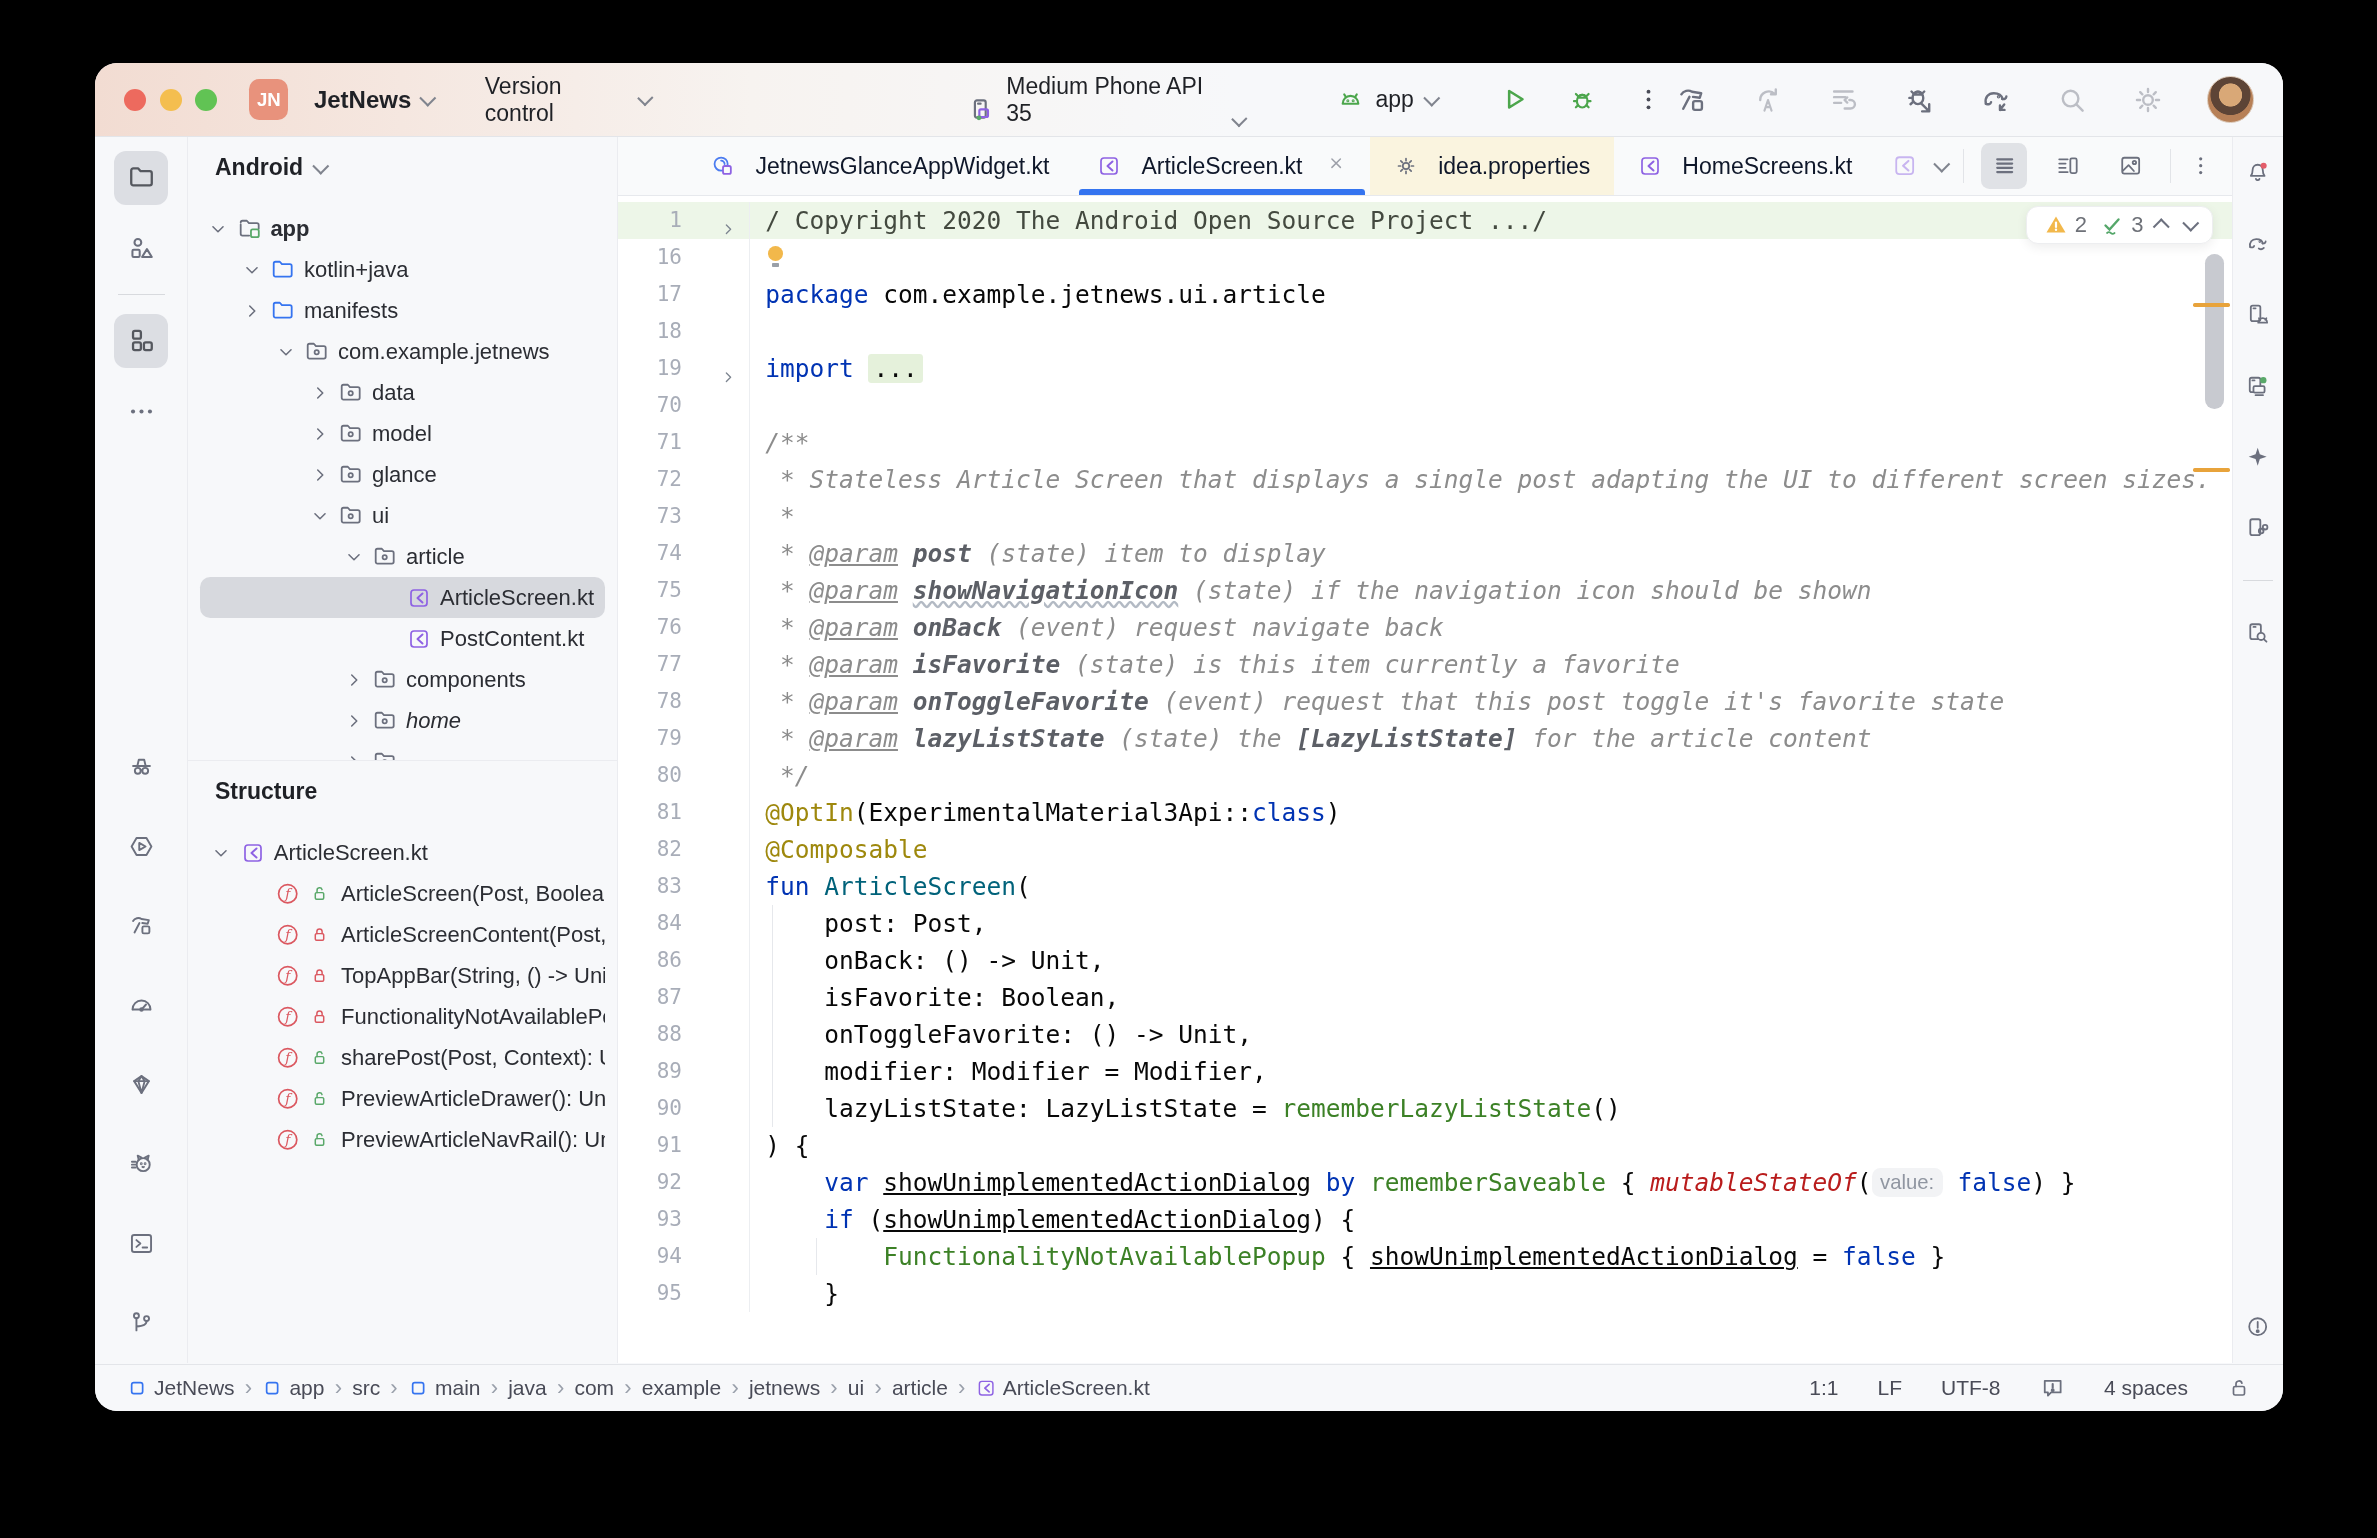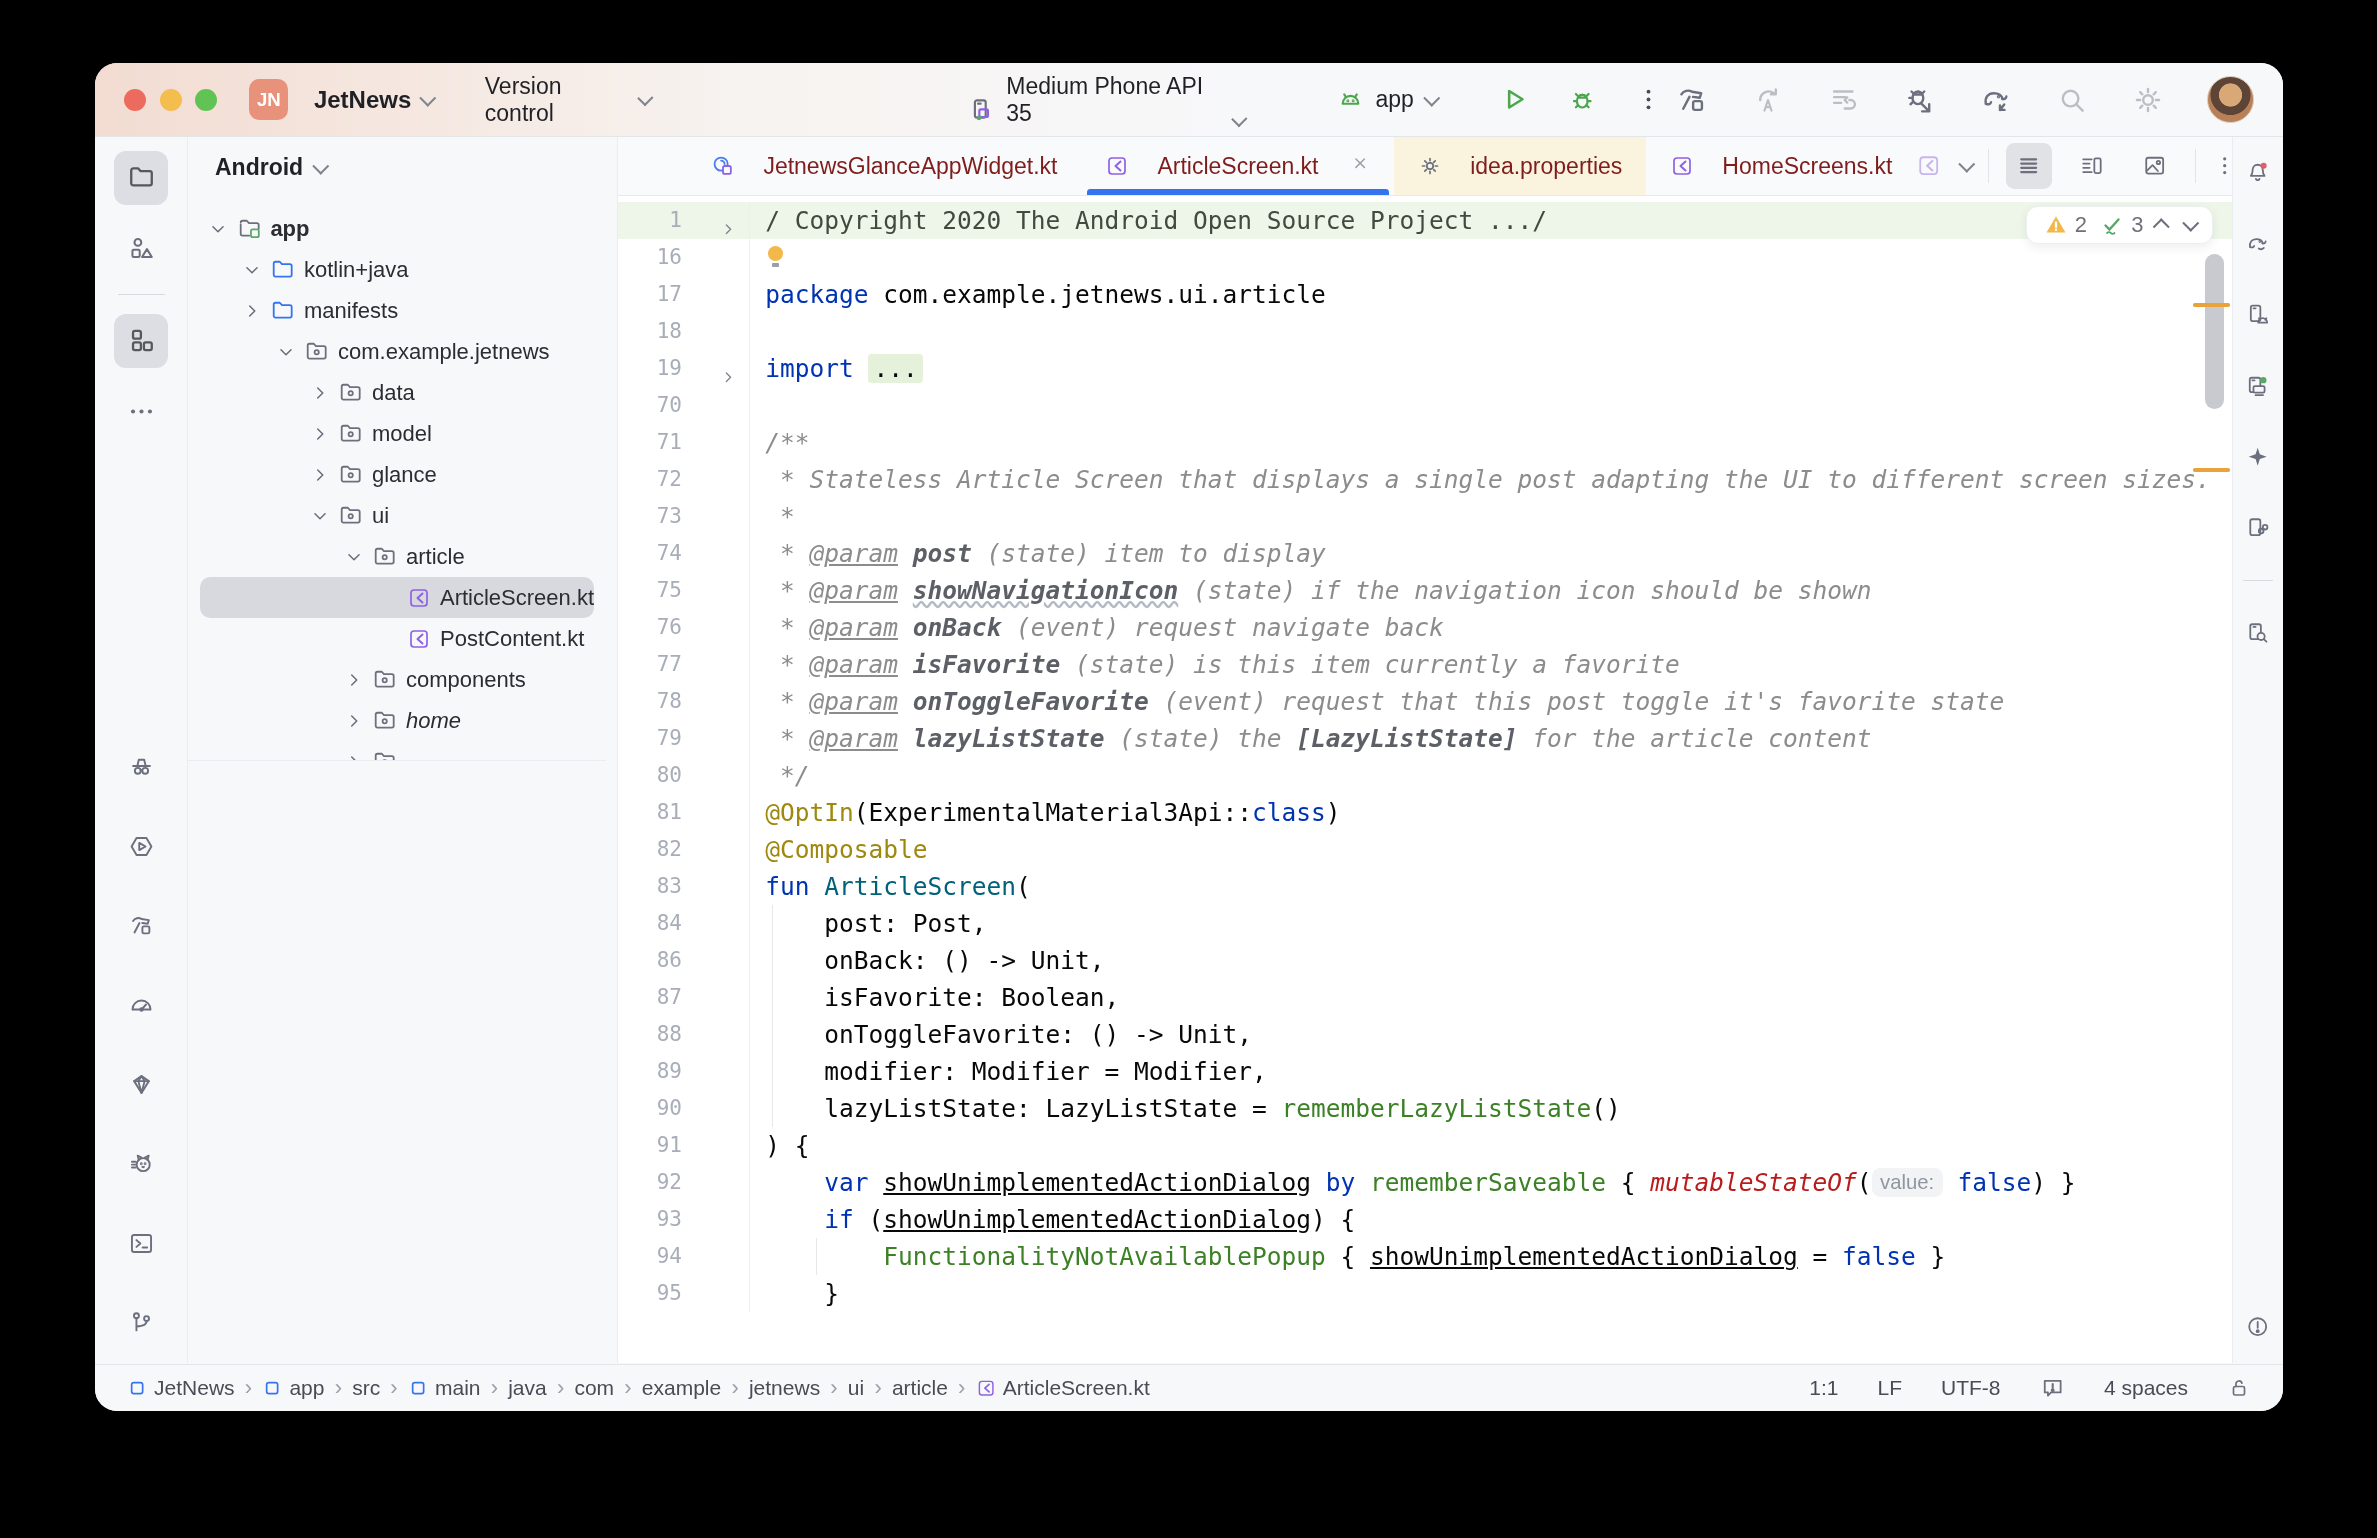--- a/index.html
+++ b/index.html
@@ -45,37 +45,37 @@
   .stripe.right{width:51px;border-left:0.8px solid var(--border);}
   .stripe .stack{display:flex;flex-direction:column;align-items:center;}
   .stripe.left .stack.top{padding-top:13.5px;gap:17px;}
   .stripe.left .stack.bottom{position:absolute;bottom:13.5px;left:0;right:0;gap:25.4px;}
   .stripe.right .stack.top{padding-top:15.2px;gap:29px;}
   .icn{width:54px;height:54px;border-radius:12px;display:flex;align-items:center;justify-content:center;}
   .icn.sel{background:#DCDEE3;}
   .stripe.right .icn{width:42px;height:42px;}
   .hdiv{width:47px;height:0.8px;background:#D8DADE;margin:1.7px auto;}
   
-  .sidepanel{width:430px;flex:none;display:flex;flex-direction:row;background:var(--panel);border-right:0.8px solid var(--border);}
+  .sidepanel{width:430px;flex:none;display:flex;flex-direction:column;background:var(--panel);border-right:0.8px solid var(--border);}
   .project-pane{height:624px;border-bottom:0.8px solid var(--border);overflow:hidden;}
   .structure-pane{flex:1;overflow:hidden;}
   .pane-header{height:61px;display:flex;align-items:center;gap:10.2px;padding-left:27px;font-size:23px;color:#1F2126;}
   .pane-header .title{font-weight:700;}
   .tree{padding-top:10.2px;}
   .trow{display:flex;align-items:center;height:41px;margin:0 12px;border-radius:10.2px;font-size:22px;color:#2B2D33;white-space:nowrap;overflow:hidden;}
   .trow.sel{background:#D7D9DE;}
   .trow .lbl{margin-left:7.6px;}
   .trow .lbl.b{font-weight:700;}
   .cbox{width:29px;height:29px;flex:none;display:flex;align-items:center;justify-content:center;}
   .ibox{width:27px;height:27px;flex:none;display:flex;align-items:center;justify-content:center;margin-left:3.4px;}
   .ic svg{display:block;}
   
   .editor{flex:1;display:flex;flex-direction:column;background:#fff;min-width:0;}
   .tabstrip{height:59px;background:#F9FAFB;border-bottom:0.8px solid #E7E9ED;display:flex;align-items:stretch;padding-left:68px;flex:none;}
-  .tab{display:flex;align-items:center;gap:28px;padding:0 24px;font-size:23px;color:#7f1d1d;position:relative;cursor:default;}
+  .tab{display:flex;align-items:center;gap:20px;padding:0 24px;font-size:23px;color:#0f172a;position:relative;cursor:default;}
   .tab.tinted{background:#FAF4DF;}
   .tab.active::after{content:"";position:absolute;left:5.1px;right:5.1px;bottom:0;height:6px;background:var(--accent);border-radius:3.4px 3.4px 0 0;}
   .tabx{margin-left:3.4px;opacity:.65;}
   .tab-controls{margin-left:auto;display:flex;align-items:center;gap:17px;padding-right:18.6px;}
   .vdiv{width:0.8px;height:34px;background:#E2E4E8;}
   .tc{width:46px;height:46px;border-radius:8.5px;display:flex;align-items:center;justify-content:center;}
   .tc.sel{background:#E0E2E6;}
   .codearea{flex:1;position:relative;background:#fff;padding-top:6px;overflow:hidden;}
   .line{display:flex;height:37px;font-family:var(--mono);font-size:24.5px;line-height:37px;white-space:pre;}
   .line.hl1{background:#EDF6E8;}

